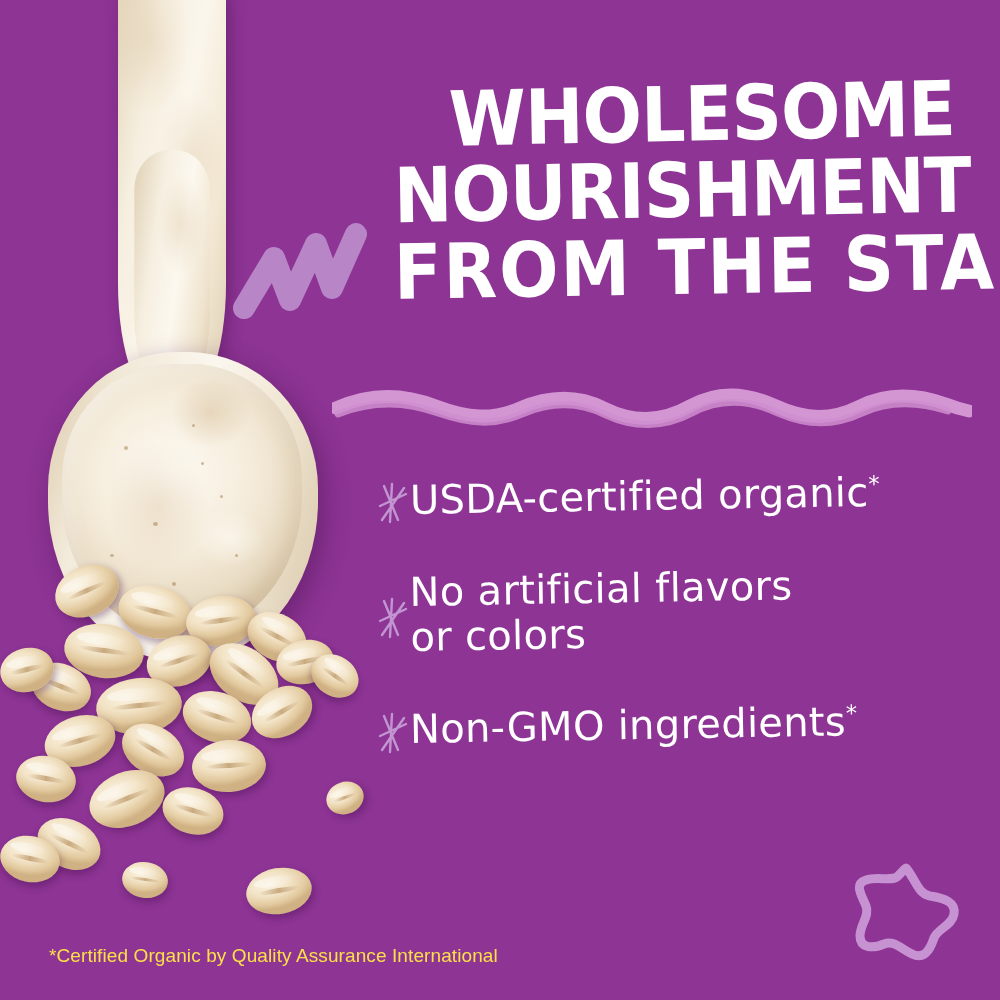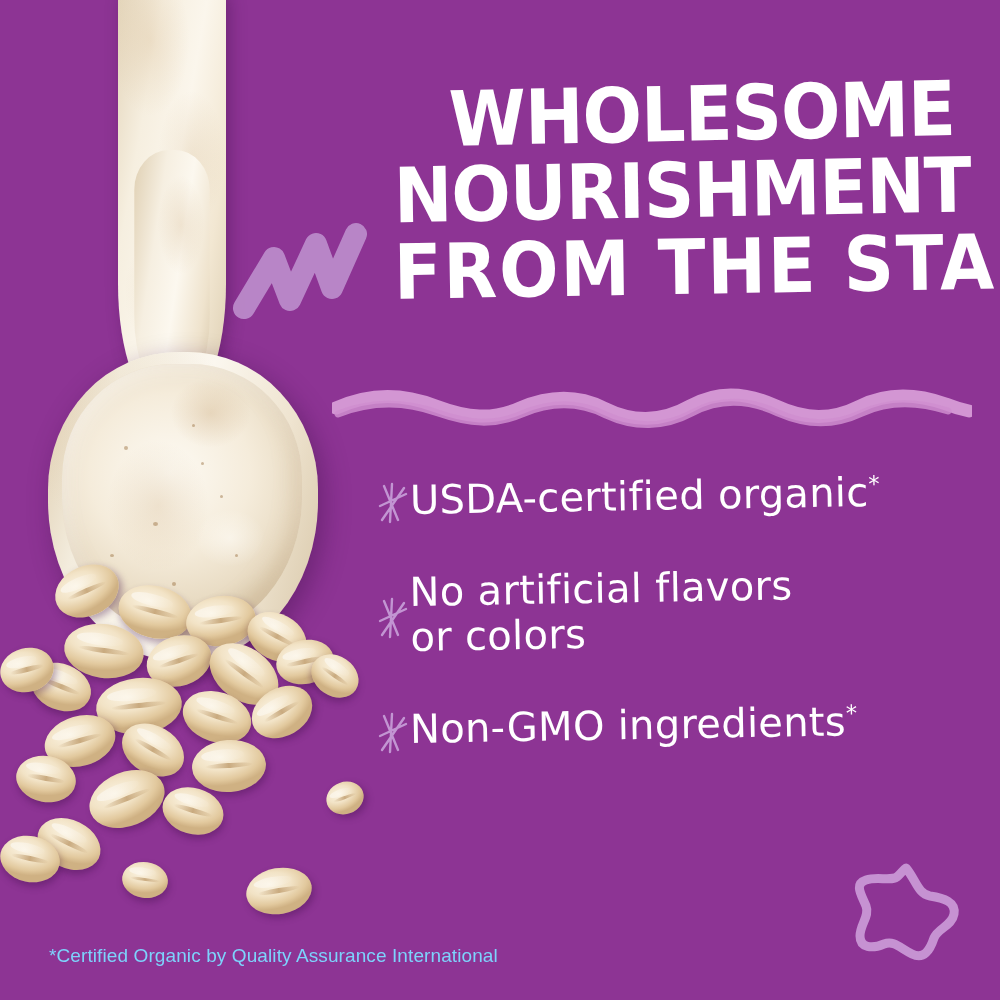--- a/index.html
+++ b/index.html
@@ -156,21 +156,21 @@
   }
   .bullet-text sup {
     font-size:.56em;
     vertical-align:super;
     line-height:0;
   }
 
   .footnote {
     position:absolute;
     left:49px; bottom:33px;
-    color:#7dd3fc;
+    color:#fde047;
     font-family:"Liberation Sans", sans-serif;
     font-size:19px;
     font-weight:400;
     letter-spacing:.1px;
     text-align:right;
   }
 </style>
 </head>
 <body>
 

